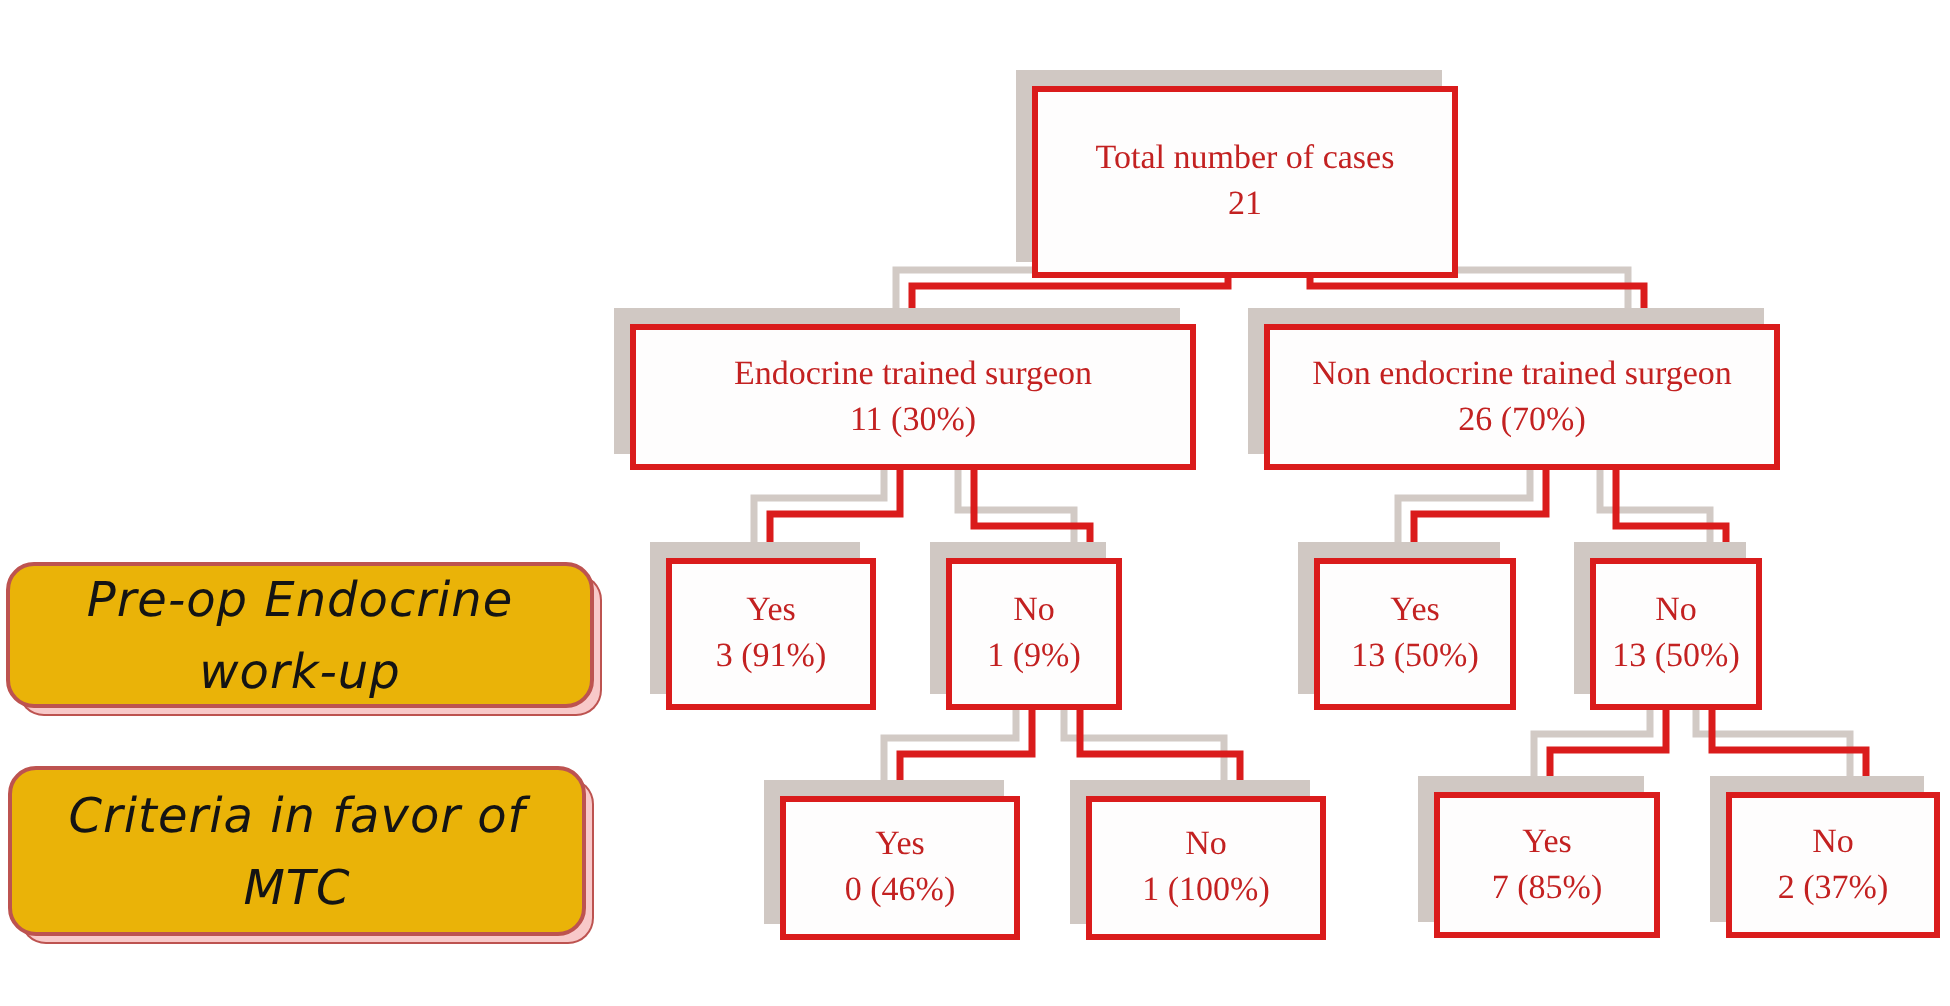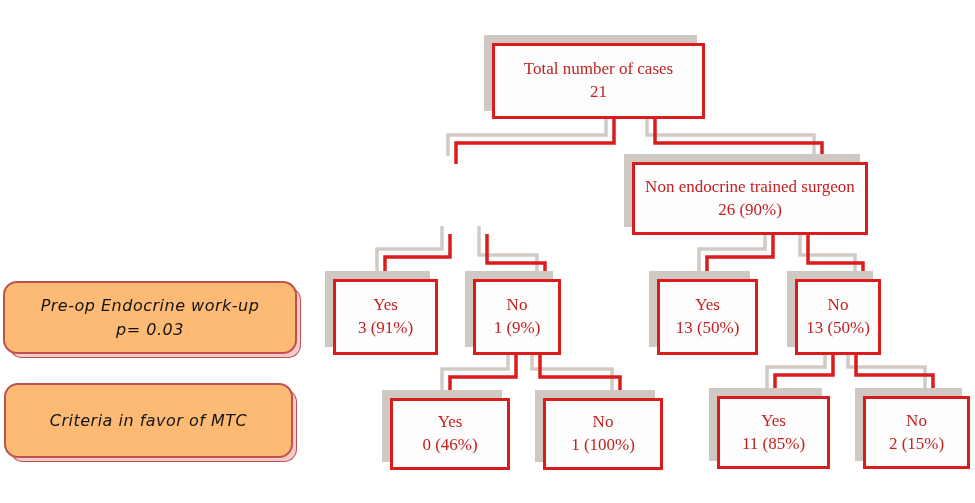--- a/index.html
+++ b/index.html
@@ -27,33 +27,33 @@
     color:#c32121;
     font-size:17px;
     line-height:1.35;
     z-index:2;
   }
 
   
   .callout{
     position:absolute;
     box-sizing:border-box;
-    background:#fdba74;
+    background:#eab308;
     border:2px solid #bd5350;
     border-radius:14px;
     box-shadow:5px 5px 0 -2px #f8c9c9, 5px 5px 0 -1px #bd5350;
     display:flex;
     flex-direction:column;
     align-items:center;
     justify-content:center;
     text-align:center;
     color:#141414;
     font-family:"DejaVu Sans", sans-serif;
     font-style:italic;
-    font-size:16px;
+    font-size:24px;
     line-height:1.5;
     letter-spacing:0.5px;
     z-index:2;
   }
 </style>
 </head>
 <body>
 
 <div class="canvas">
 
@@ -77,28 +77,32 @@
       <polyline points="487,234 487,263 545,263 545,281"></polyline>
       <polyline points="773,234 773,257 707,257 707,281"></polyline>
       <polyline points="808,234 808,263 863,263 863,281"></polyline>
       <polyline points="516,354 516,377 450,377 450,400"></polyline>
       <polyline points="540,354 540,377 620,377 620,400"></polyline>
       <polyline points="833,354 833,375 775,375 775,398"></polyline>
       <polyline points="856,354 856,375 933,375 933,398"></polyline>
     </g>
   </svg>
 
-  <div class="node" style="left:492px;top:43px;width:213px;height:76px">
+  <div class="node" style="left:516px;top:43px;width:213px;height:96px">
     <div>Total number of cases</div>
     <div>21</div>
   </div>
 
-  <div class="node" style="left:632px;top:162px;width:236px;height:73px">
+  <div class="node" style="left:315px;top:162px;width:283px;height:73px">
+    <div>Endocrine trained surgeon</div>
+    <div>11 (30%)</div>
+  </div>
+  <div class="node" style="left:632px;top:162px;width:258px;height:73px">
     <div>Non endocrine trained surgeon</div>
-    <div>26 (90%)</div>
+    <div>26 (70%)</div>
   </div>
 
   <div class="node" style="left:333px;top:279px;width:105px;height:76px">
     <div>Yes</div>
     <div>3 (91%)</div>
   </div>
   <div class="node" style="left:473px;top:279px;width:88px;height:76px">
     <div>No</div>
     <div>1 (9%)</div>
   </div>
@@ -114,28 +118,27 @@
   <div class="node" style="left:390px;top:398px;width:120px;height:72px">
     <div>Yes</div>
     <div>0 (46%)</div>
   </div>
   <div class="node" style="left:543px;top:398px;width:120px;height:72px">
     <div>No</div>
     <div>1 (100%)</div>
   </div>
   <div class="node" style="left:717px;top:396px;width:113px;height:73px">
     <div>Yes</div>
-    <div>11 (85%)</div>
+    <div>7 (85%)</div>
   </div>
   <div class="node" style="left:863px;top:396px;width:107px;height:73px">
     <div>No</div>
-    <div>2 (15%)</div>
+    <div>2 (37%)</div>
   </div>
 
   <div class="callout" style="left:3px;top:281px;width:294px;height:73px">
     <div>Pre-op Endocrine work-up</div>
-    <div>p= 0.03</div>
   </div>
-  <div class="callout" style="left:4px;top:383px;width:289px;height:75px">
+  <div class="callout" style="left:4px;top:383px;width:289px;height:85px">
     <div>Criteria in favor of MTC</div>
   </div>
 
 </div>
 
 </body></html>

